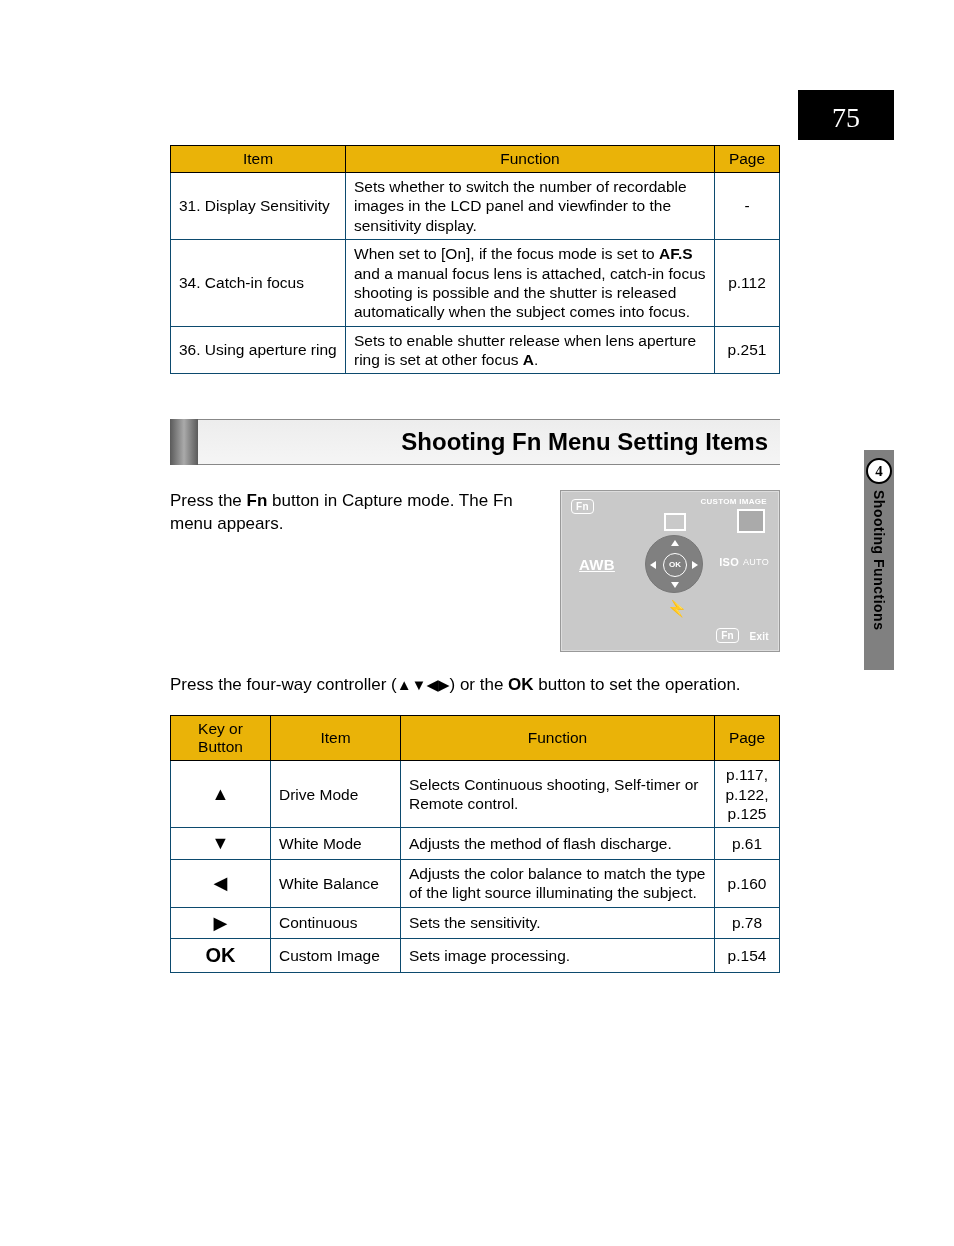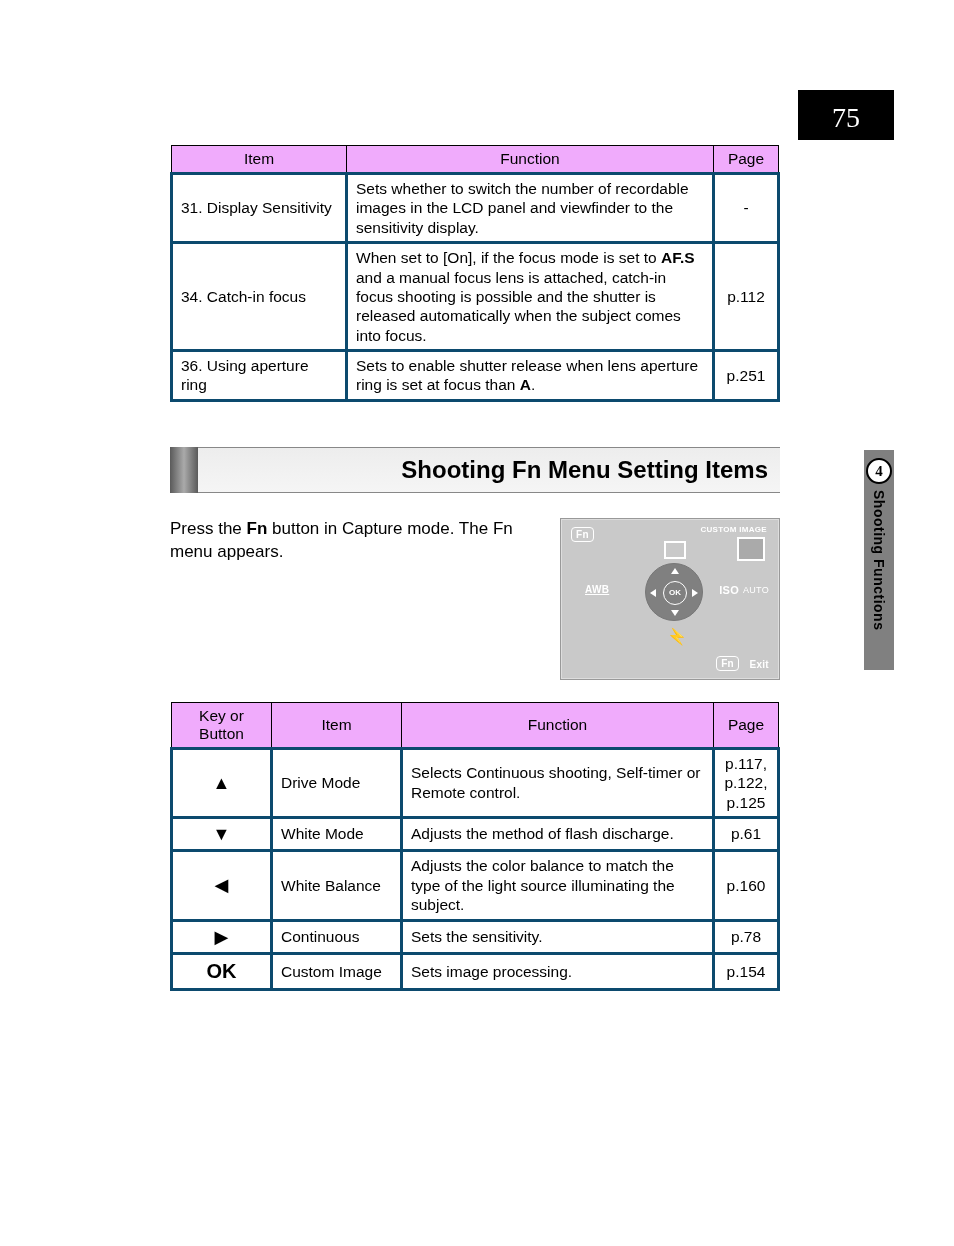--- a/index.html
+++ b/index.html
@@ -61,28 +61,28 @@
     margin: 0 auto;
     color: #000;
     letter-spacing: 0.5px;
   }
   table.settings {
     width: 100%;
     border-collapse: collapse;
     font-size: 15.5px;
   }
   table.settings th {
-    background: #f0abfc;
+    background: #eab308;
     border: 1px solid #000;
     font-weight: normal;
     padding: 4px 6px;
     text-align: center;
   }
   table.settings td {
-    border: 3px solid #0c4a6e;
+    border: 1px solid #0c4a6e;
     padding: 4px 8px;
     vertical-align: middle;
     line-height: 1.25;
   }
   table.settings td.center { text-align: center; }
   .h2block {
     margin-top: 45px;
     margin-bottom: 25px;
   }
   .h2block .bar {
@@ -230,21 +230,21 @@
         <td>Sets whether to switch the number of recordable images in the LCD panel and viewfinder to the sensitivity display.</td>
         <td class="center">-</td>
       </tr>
       <tr>
         <td>34. Catch-in focus</td>
         <td><span>When set to [On], if the focus mode is set to </span><span class="boldinline">AF.S</span><span> and a manual focus lens is attached, catch-in focus shooting is possible and the shutter is released automatically when the subject comes into focus.</span></td>
         <td class="center">p.112</td>
       </tr>
       <tr>
         <td>36. Using aperture ring</td>
-        <td><span>Sets to enable shutter release when lens aperture ring is set at focus than </span><span class="boldinline">A</span><span>.</span></td>
+        <td><span>Sets to enable shutter release when lens aperture ring is set at other focus </span><span class="boldinline">A</span><span>.</span></td>
         <td class="center">p.251</td>
       </tr>
     </tbody>
   </table>
 
   <div class="h2block">
     <div class="bar">
       <div class="tab"></div>
       <div class="title">Shooting Fn Menu Setting Items</div>
     </div>
@@ -252,36 +252,39 @@
 
   <div class="intro-row">
     <div class="txt bodytext">
       <span>Press the </span><span class="boldinline">Fn</span><span> button in Capture mode. The Fn menu appears.</span>
     </div>
     <div class="fn-illus">
       <div class="tag pill" style="left:10px;top:8px;">Fn</div>
       <div class="tag" style="right:12px;top:6px;font-size:8px;">CUSTOM IMAGE</div>
       <div class="custom-box"></div>
       <div class="sq"></div>
-      <div class="tag" style="left:24px;top:65px;font-size:10px;text-decoration:underline;">AWB</div>
+      <div class="tag" style="left:18px;top:65px;font-size:15px;text-decoration:underline;">AWB</div>
       <div class="navcircle">
         <div class="ok">OK</div>
         <div class="tri" style="left:25px;top:4px;border-width:0 4px 6px 4px;border-color:transparent transparent #fff transparent;"></div>
         <div class="tri" style="left:25px;bottom:4px;border-width:6px 4px 0 4px;border-color:#fff transparent transparent transparent;"></div>
         <div class="tri" style="top:25px;left:4px;border-width:4px 6px 4px 0;border-color:transparent #fff transparent transparent;"></div>
         <div class="tri" style="top:25px;right:4px;border-width:4px 0 4px 6px;border-color:transparent transparent transparent #fff;"></div>
       </div>
       <div class="tag" style="right:40px;top:65px;font-size:11px;">ISO</div>
       <div class="tag" style="right:10px;top:66px;font-size:9px;font-weight:normal;">AUTO</div>
       <div class="bolt">⚡</div>
       <div class="tag pill" style="right:40px;bottom:8px;">Fn</div>
       <div class="tag" style="right:10px;bottom:9px;font-size:10px;">Exit</div>
     </div>
   </div>
 
+  <div class="bodytext" style="margin-bottom:18px;">
+    <span>Press the four-way controller (</span><span class="arrows">▲▼◀▶</span><span>) or the </span><span class="boldinline">OK</span><span> button to set the operation.</span>
+  </div>
 
   <table class="settings">
     <colgroup>
         <col style="width:100px">
         <col style="width:130px">
         <col>
         <col style="width:65px">
       </colgroup>
     <thead>
       <tr>

